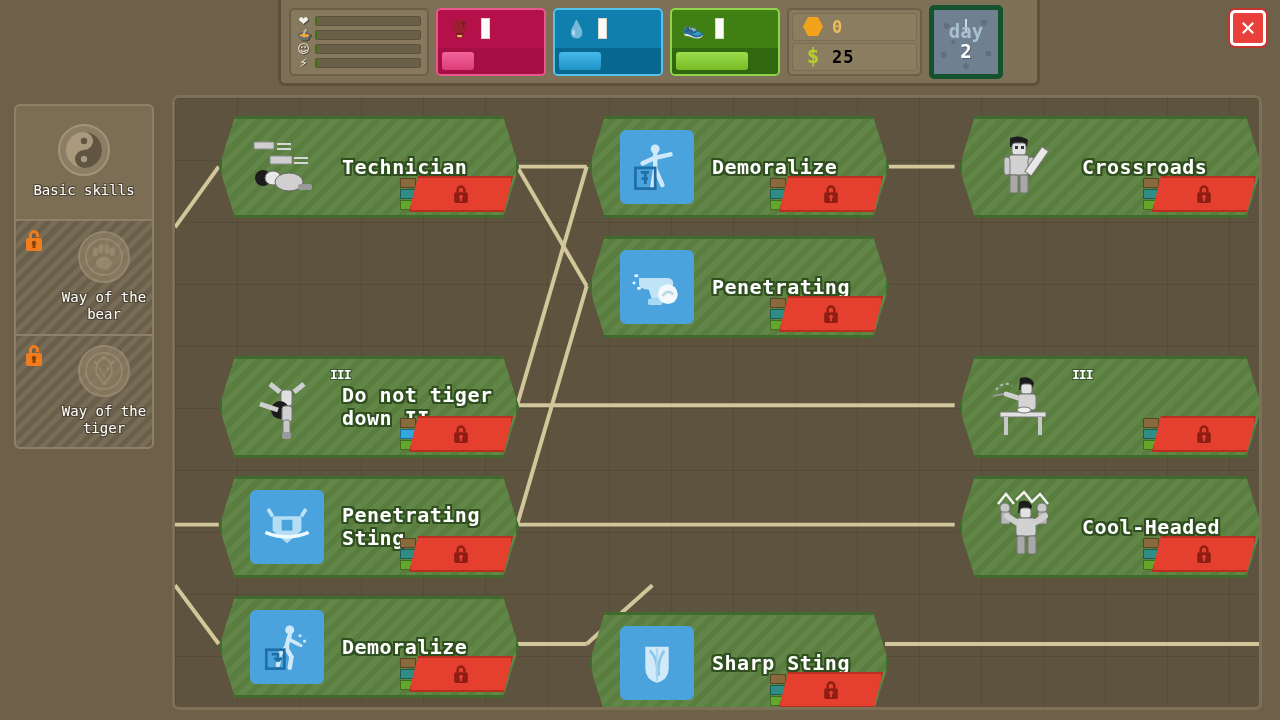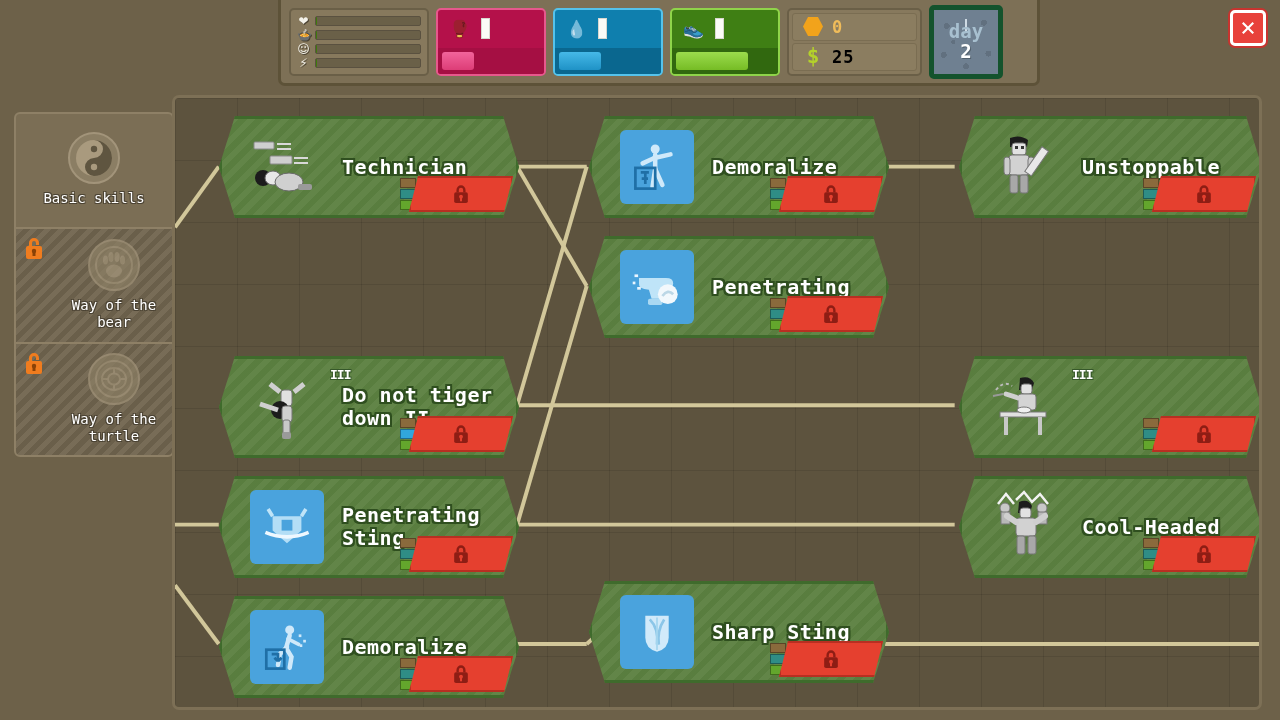--- a/index.html
+++ b/index.html
@@ -199,22 +199,22 @@
     border-radius: 5px;
     box-shadow: 0 0 0 2px #c6342f;
     cursor: pointer;
     display: flex; align-items: center; justify-content: center;
   }
   #close-btn svg { width: 20px; height: 20px; }
 
   
   #sidebar {
     position: absolute;
-    left: 14px; top: 112px;
-    width: 160px;
+    left: 14px; top: 104px;
+    width: 140px;
   }
   .tree-tab {
     position: relative;
     height: 115px;
     background: #7b6e55;
     border: 2px solid #8e8066;
     border-bottom: none;
     display: flex; flex-direction: column;
     align-items: center; justify-content: center;
     padding: 6px 4px 8px;
@@ -463,41 +463,41 @@
         <ellipse cx="11.5" cy="15" rx="2.6" ry="4.5" fill="#a3957a"></ellipse>
         <ellipse cx="17" cy="12" rx="2.6" ry="5" fill="#a3957a"></ellipse>
         <ellipse cx="23" cy="12" rx="2.6" ry="5" fill="#a3957a"></ellipse>
         <ellipse cx="28.5" cy="15" rx="2.6" ry="4.5" fill="#a3957a"></ellipse>
       </svg>
     </span>
     <span class="tree-name">Way of the
 bear</span>
   </div>
 
-
   <div class="tree-tab locked">
     <span class="lock-badge">
       <svg viewBox="0 0 24 26" width="24" height="26">
         <path d="M7 11 V8 a5 5 0 0 1 10 0 v2 h-3 V8 a2 2 0 0 0-4 0 v3 Z" fill="#f07c1e"></path>
         <rect x="4" y="11" width="16" height="13" rx="2" fill="#f07c1e"></rect>
         <rect x="10.5" y="15" width="3" height="6" fill="#8a4207"></rect>
         <circle cx="12" cy="16" r="2.2" fill="#8a4207"></circle>
       </svg>
     </span>
     <span class="tree-emblem">
       <svg viewBox="0 0 40 40" width="40" height="40">
         <circle cx="20" cy="20" r="18" fill="none" stroke="#a3957a" stroke-width="2"></circle>
-        <ellipse cx="20" cy="20" rx="12" ry="11" fill="none" stroke="#a3957a" stroke-width="2"></ellipse>
-        <ellipse cx="20" cy="20" rx="6" ry="5.5" fill="none" stroke="#a3957a" stroke-width="2"></ellipse>
-        <path d="M20 9 L20 14.5 M20 25.5 L20 31 M8 20 L14 20 M26 20 L32 20" stroke="#a3957a" stroke-width="2"></path>
+        <path d="M20 6 L13 12 L12 22 L20 33 L28 22 L27 12 Z" fill="none" stroke="#a3957a" stroke-width="2"></path>
+        <path d="M15 16 L17 20 M25 16 L23 20 M20 22 L20 27" stroke="#a3957a" stroke-width="2" fill="none"></path>
+        <path d="M10 10 L14 14 M30 10 L26 14" stroke="#a3957a" stroke-width="2"></path>
       </svg>
     </span>
     <span class="tree-name">Way of the
-turtle</span>
-  </div>
+tiger</span>
+  </div>
+
 </div>
 
 <div id="tree-panel">
   <div id="tree-grid"></div>
 
   <svg id="links" viewBox="0 0 1090 615">
     <g stroke="#d2c79a" stroke-width="4" fill="none">
       <path d="M 0 130 L 44 69"></path>
       <path d="M 344 69 L 414 69"></path>
       <path d="M 414 69 L 344 309"></path>
@@ -706,21 +706,21 @@
     <div class="lock-ribbon">
       <svg viewBox="0 0 22 24" width="20" height="22">
         <path d="M6 10 V7.5 a5 5 0 0 1 10 0 V10 h-2.6 V7.5 a2.4 2.4 0 0 0-4.8 0 V10 Z" fill="#8e1d14"></path>
         <rect x="3.5" y="10" width="15" height="12" rx="2" fill="#8e1d14"></rect>
         <circle cx="11" cy="15" r="2.1" fill="#e5402f"></circle>
           <rect x="9.9" y="15" width="2.2" height="5" fill="#e5402f"></rect>
       </svg>
     </div>
   </div>
 
-  <div class="skill" style="left:414px; top:483px; width:300px;">
+  <div class="skill" style="left:414px; top:514px; width:300px;">
     <div class="skill-inner">
       <span class="skill-icon-wrap">
         <span class="icon-blue">
           <svg viewBox="0 0 60 60" width="54" height="54">
             <path d="M17 12 h26 v24 q0 12 -13 16 q-13 -4 -13 -16 Z" fill="#d8eefb" opacity="0.95"></path>
             <path d="M22 16 q10 10 8 28" stroke="#8cc6e8" stroke-width="3" fill="none"></path>
             <path d="M38 16 q-8 12 -6 28" stroke="#8cc6e8" stroke-width="3" fill="none"></path>
             <path d="M30 14 v36" stroke="#a6d6ef" stroke-width="2"></path>
           </svg>
         </span>
@@ -753,21 +753,21 @@
           <rect x="19" y="25" width="20" height="20" rx="3" fill="#d2d2d2" stroke="#777"></rect>
           <rect x="14" y="27" width="6" height="18" rx="3" fill="#cccccc" stroke="#777"></rect>
           <rect x="38" y="27" width="6" height="16" rx="3" fill="#cccccc" stroke="#777"></rect>
           <rect x="20" y="45" width="8" height="18" rx="2" fill="#a8a8a8" stroke="#777"></rect>
           <rect x="30" y="45" width="8" height="18" rx="2" fill="#a8a8a8" stroke="#777"></rect>
           <g transform="rotate(35 50 30)">
               <rect x="44" y="18" width="8" height="30" fill="#e8e8e8" stroke="#777"></rect>
             </g>
         </svg>
       </span>
-      <span class="skill-title">Unstoppable</span>
+      <span class="skill-title">Crossroads</span>
     </div>
     <div class="pips">
       <span class="pip" style="background:#8a6a3c"></span>
       <span class="pip" style="background:#2f8d86"></span>
       <span class="pip" style="background:#63a62c"></span>
     </div>
     <div class="lock-ribbon">
       <svg viewBox="0 0 22 24" width="20" height="22">
         <path d="M6 10 V7.5 a5 5 0 0 1 10 0 V10 h-2.6 V7.5 a2.4 2.4 0 0 0-4.8 0 V10 Z" fill="#8e1d14"></path>
         <rect x="3.5" y="10" width="15" height="12" rx="2" fill="#8e1d14"></rect>

